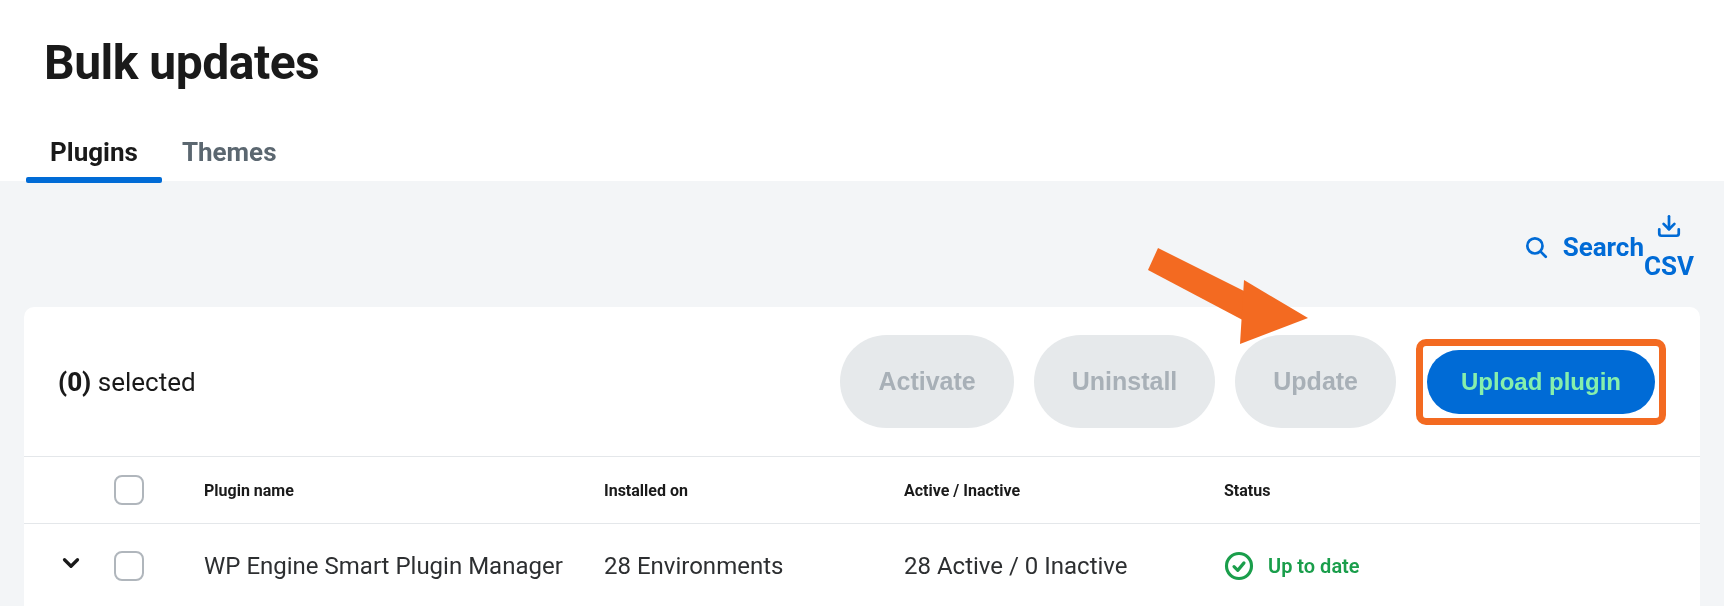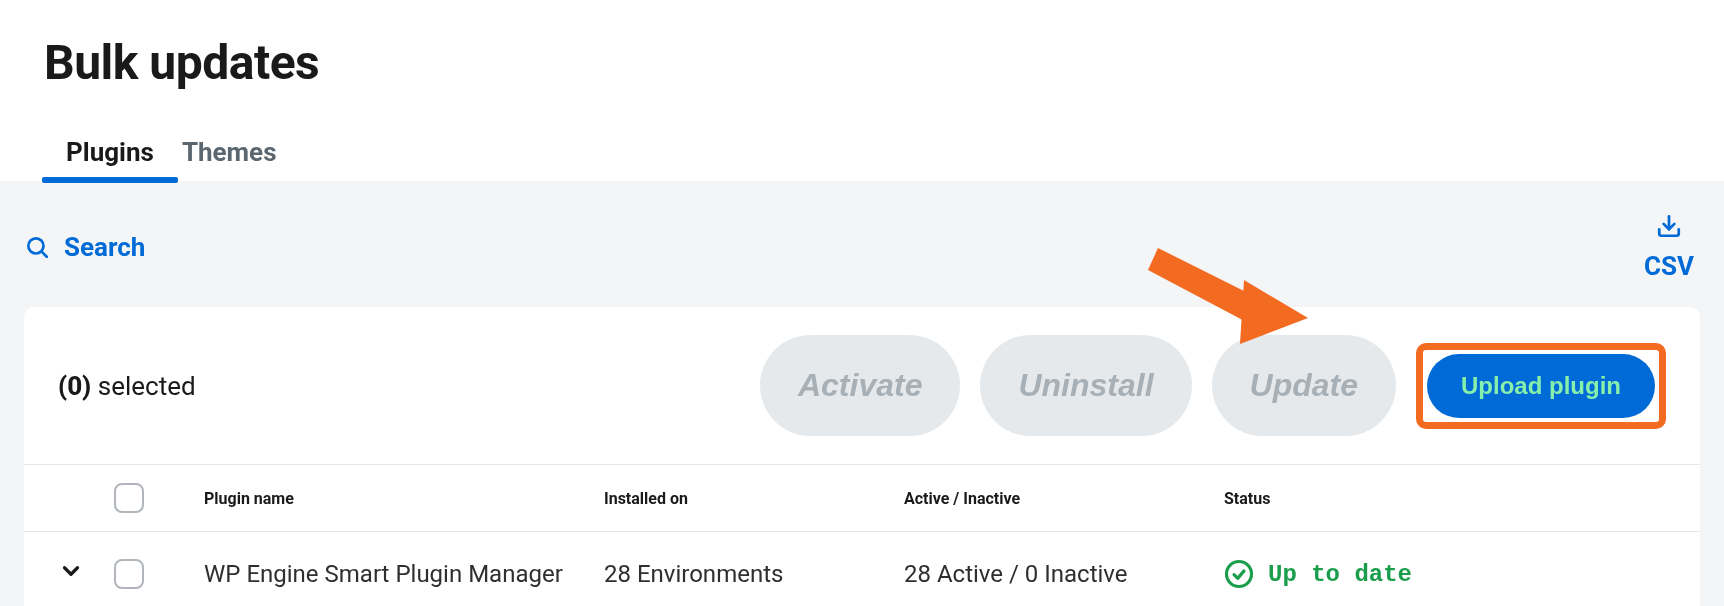--- a/index.html
+++ b/index.html
@@ -30,23 +30,22 @@
     padding:18px 28px 0 28px;
   }
   .page-title{
     font-size:48px;
     font-weight:700;
     margin:16px;
     letter-spacing:-0.5px;
   }
   .tabs{
     display:flex;
-    gap:28px;
+    gap:44px;
     padding:30px 28px 0 50px;
-    margin-left:16px;
   }
   .tab{
     font-size:26px;
     font-weight:700;
     color:var(--muted);
     padding-bottom:14px;
     cursor:pointer;
     position:relative;
   }
   .tab.active{
@@ -59,21 +58,21 @@
     height:6px;
     background:var(--blue);
     border-radius:2px;
   }
   .panel{
     background:var(--panel);
     padding:28px 24px 0 24px;
   }
   .toolbar{
     display:flex;
-    justify-content:space-between;
+    justify-content:flex-end;
     align-items:center;
     padding:4px 6px 26px 0;
   }
   .search{
     display:flex;align-items:center;gap:14px;
     color:var(--blue);
     font-size:26px;font-weight:700;
     cursor:pointer;
   }
   .csv{
@@ -96,26 +95,25 @@
   }
   .selected{
     font-size:26px;
     color:var(--text);
     flex:1;
   }
   .selected b{font-weight:800;}
   .pill{
     background:var(--pill);
     color:var(--pill-text);
-    font-size:32px;font-weight:700;
+    font-size:25px;font-weight:700;
     padding:32px 38px;
     border-radius:999px;
     border:none;
     cursor:default;
-    font-style:italic;
   }
   .pill-primary{
     background:var(--blue);
     color:#86efac;
     font-size:24px;font-weight:700;
     padding:18px 34px;
     border-radius:999px;
     border:none;
     cursor:pointer;
   }
@@ -149,22 +147,22 @@
   }
   .checkbox{
     width:30px;height:30px;border:2.5px solid var(--checkbox-border);
     border-radius:8px;background:#fff;cursor:pointer;
   }
   .chev{
     cursor:pointer;
   }
   .status-ok{
     color:var(--green);
-    font-size:24px;font-weight:600;
-    display:flex;align-items:center;gap:14px;font-family:Liberation Mono, monospace;
+    font-size:20px;font-weight:600;
+    display:flex;align-items:center;gap:14px;
   }
 
   
   .arrow{
     position:absolute;
     left:1148px;
     top:240px;
     pointer-events:none;
   }
 </style>

